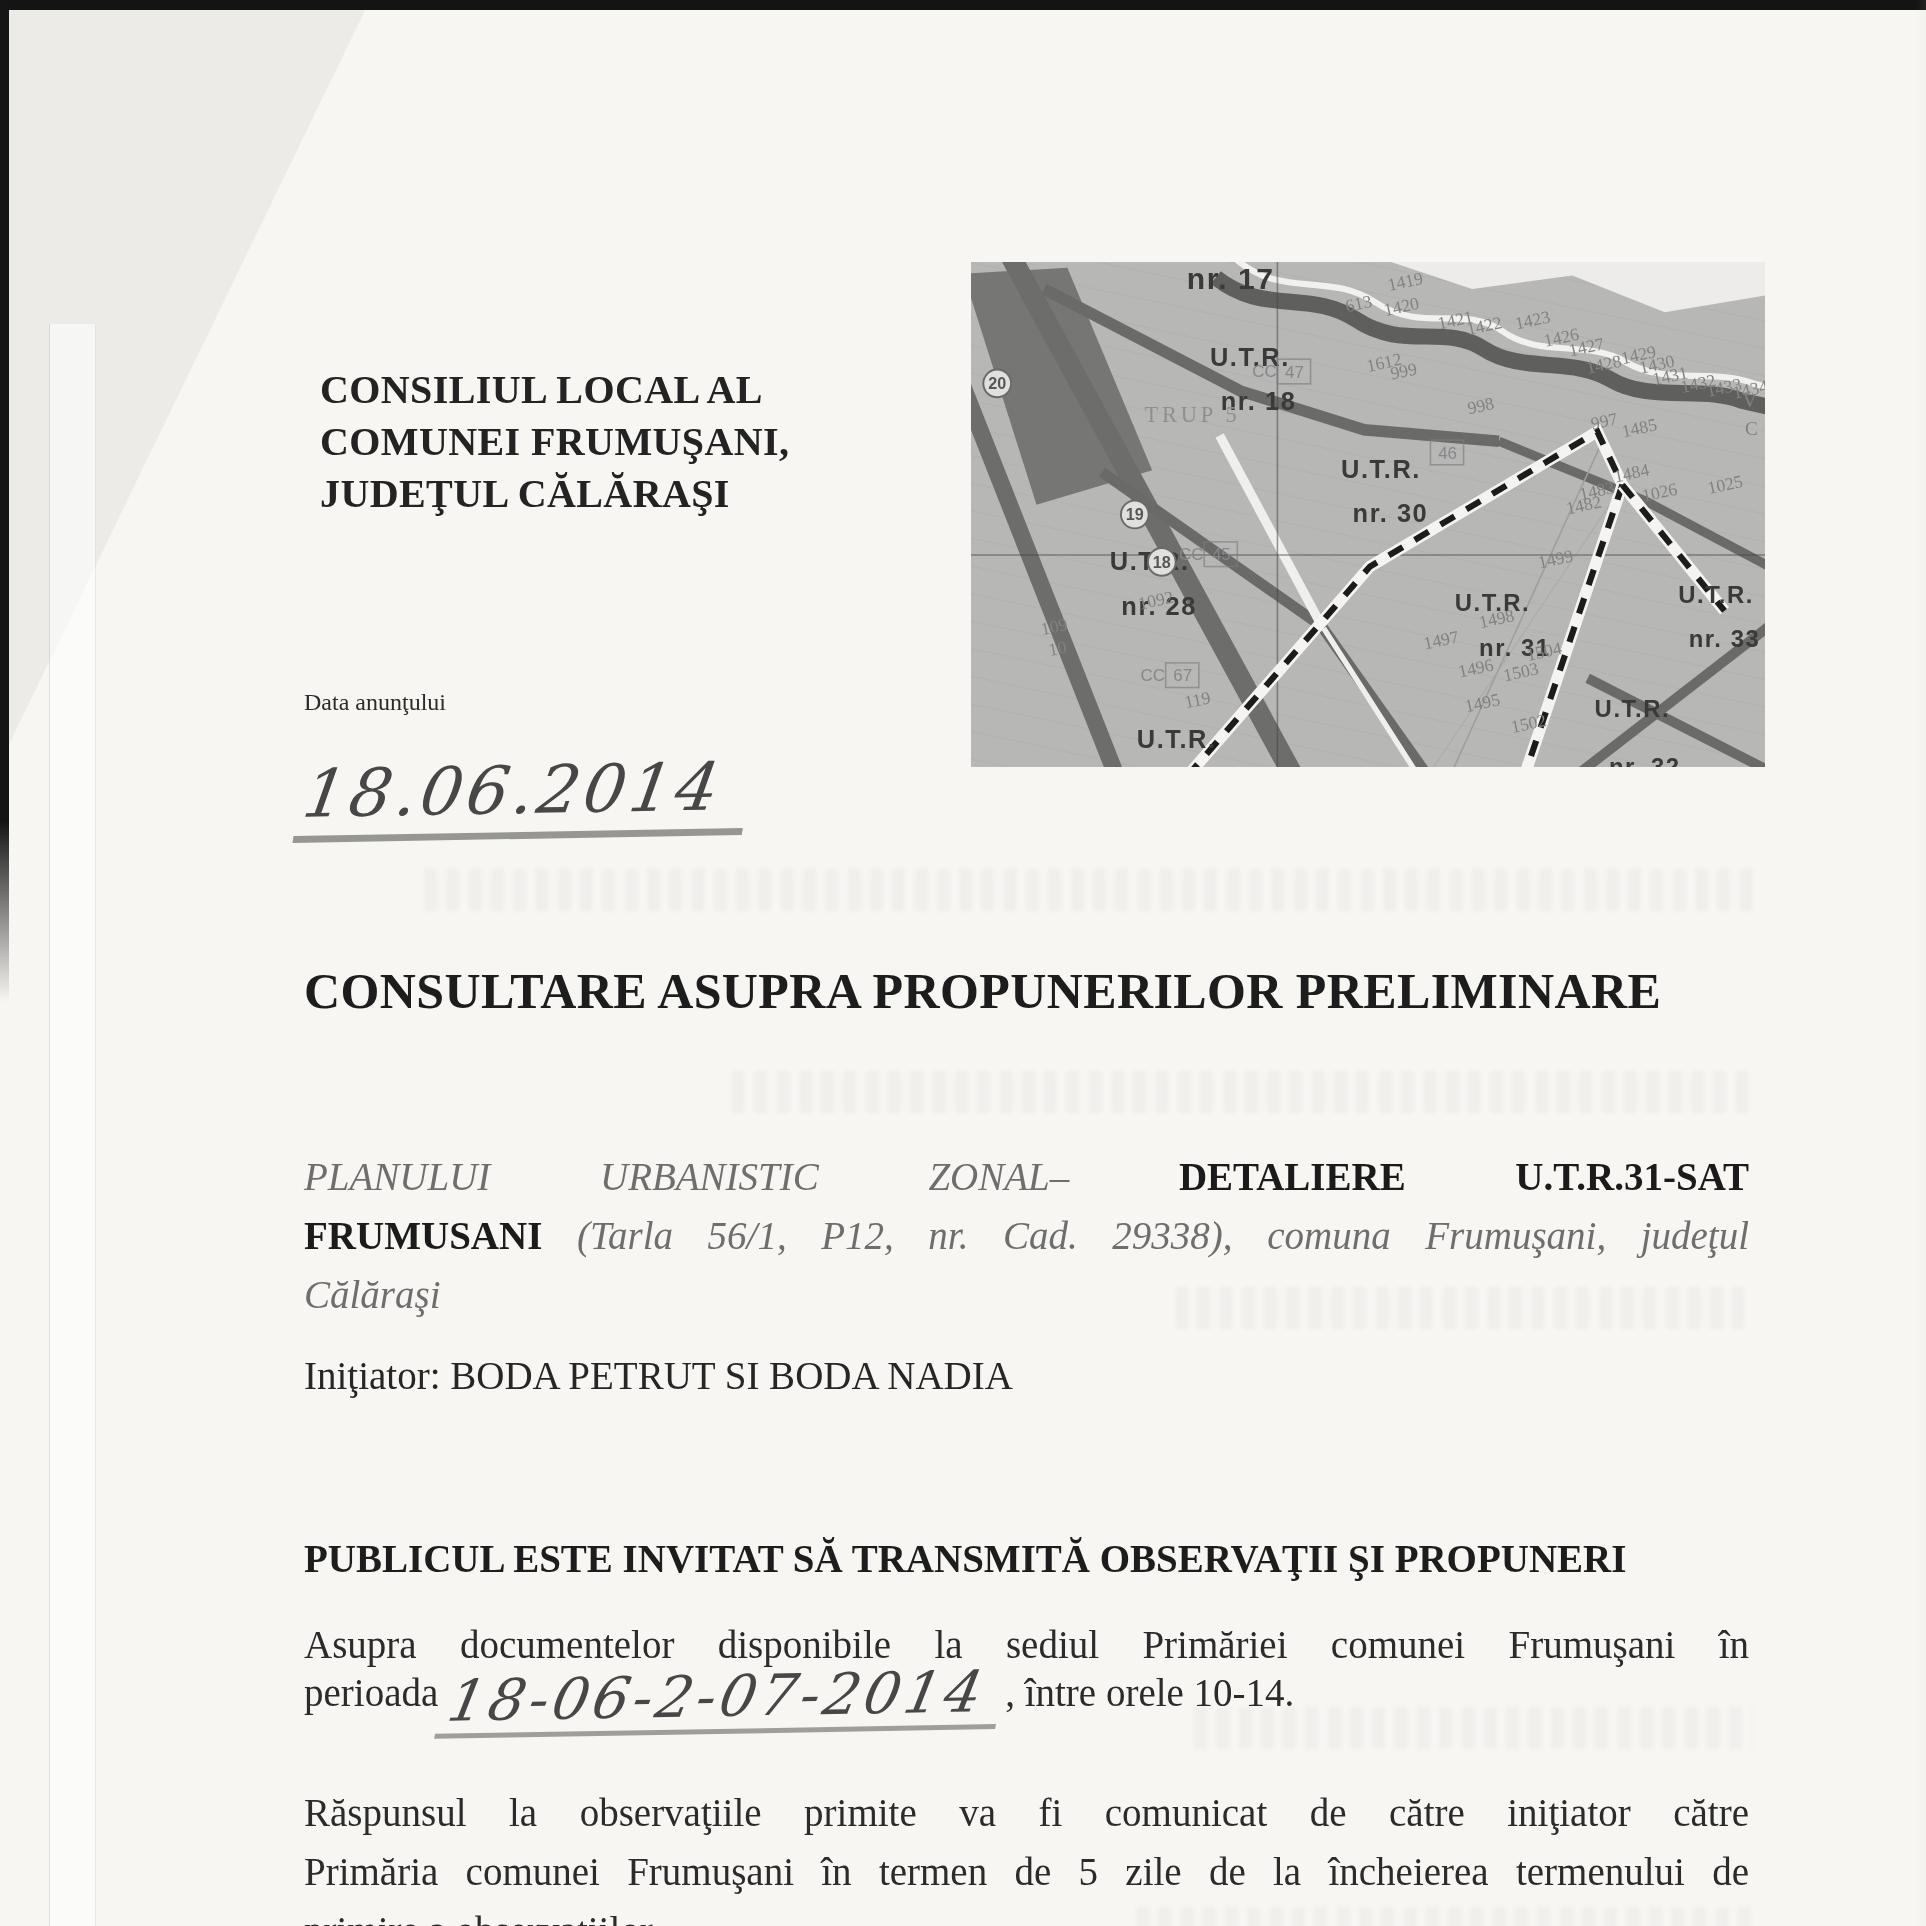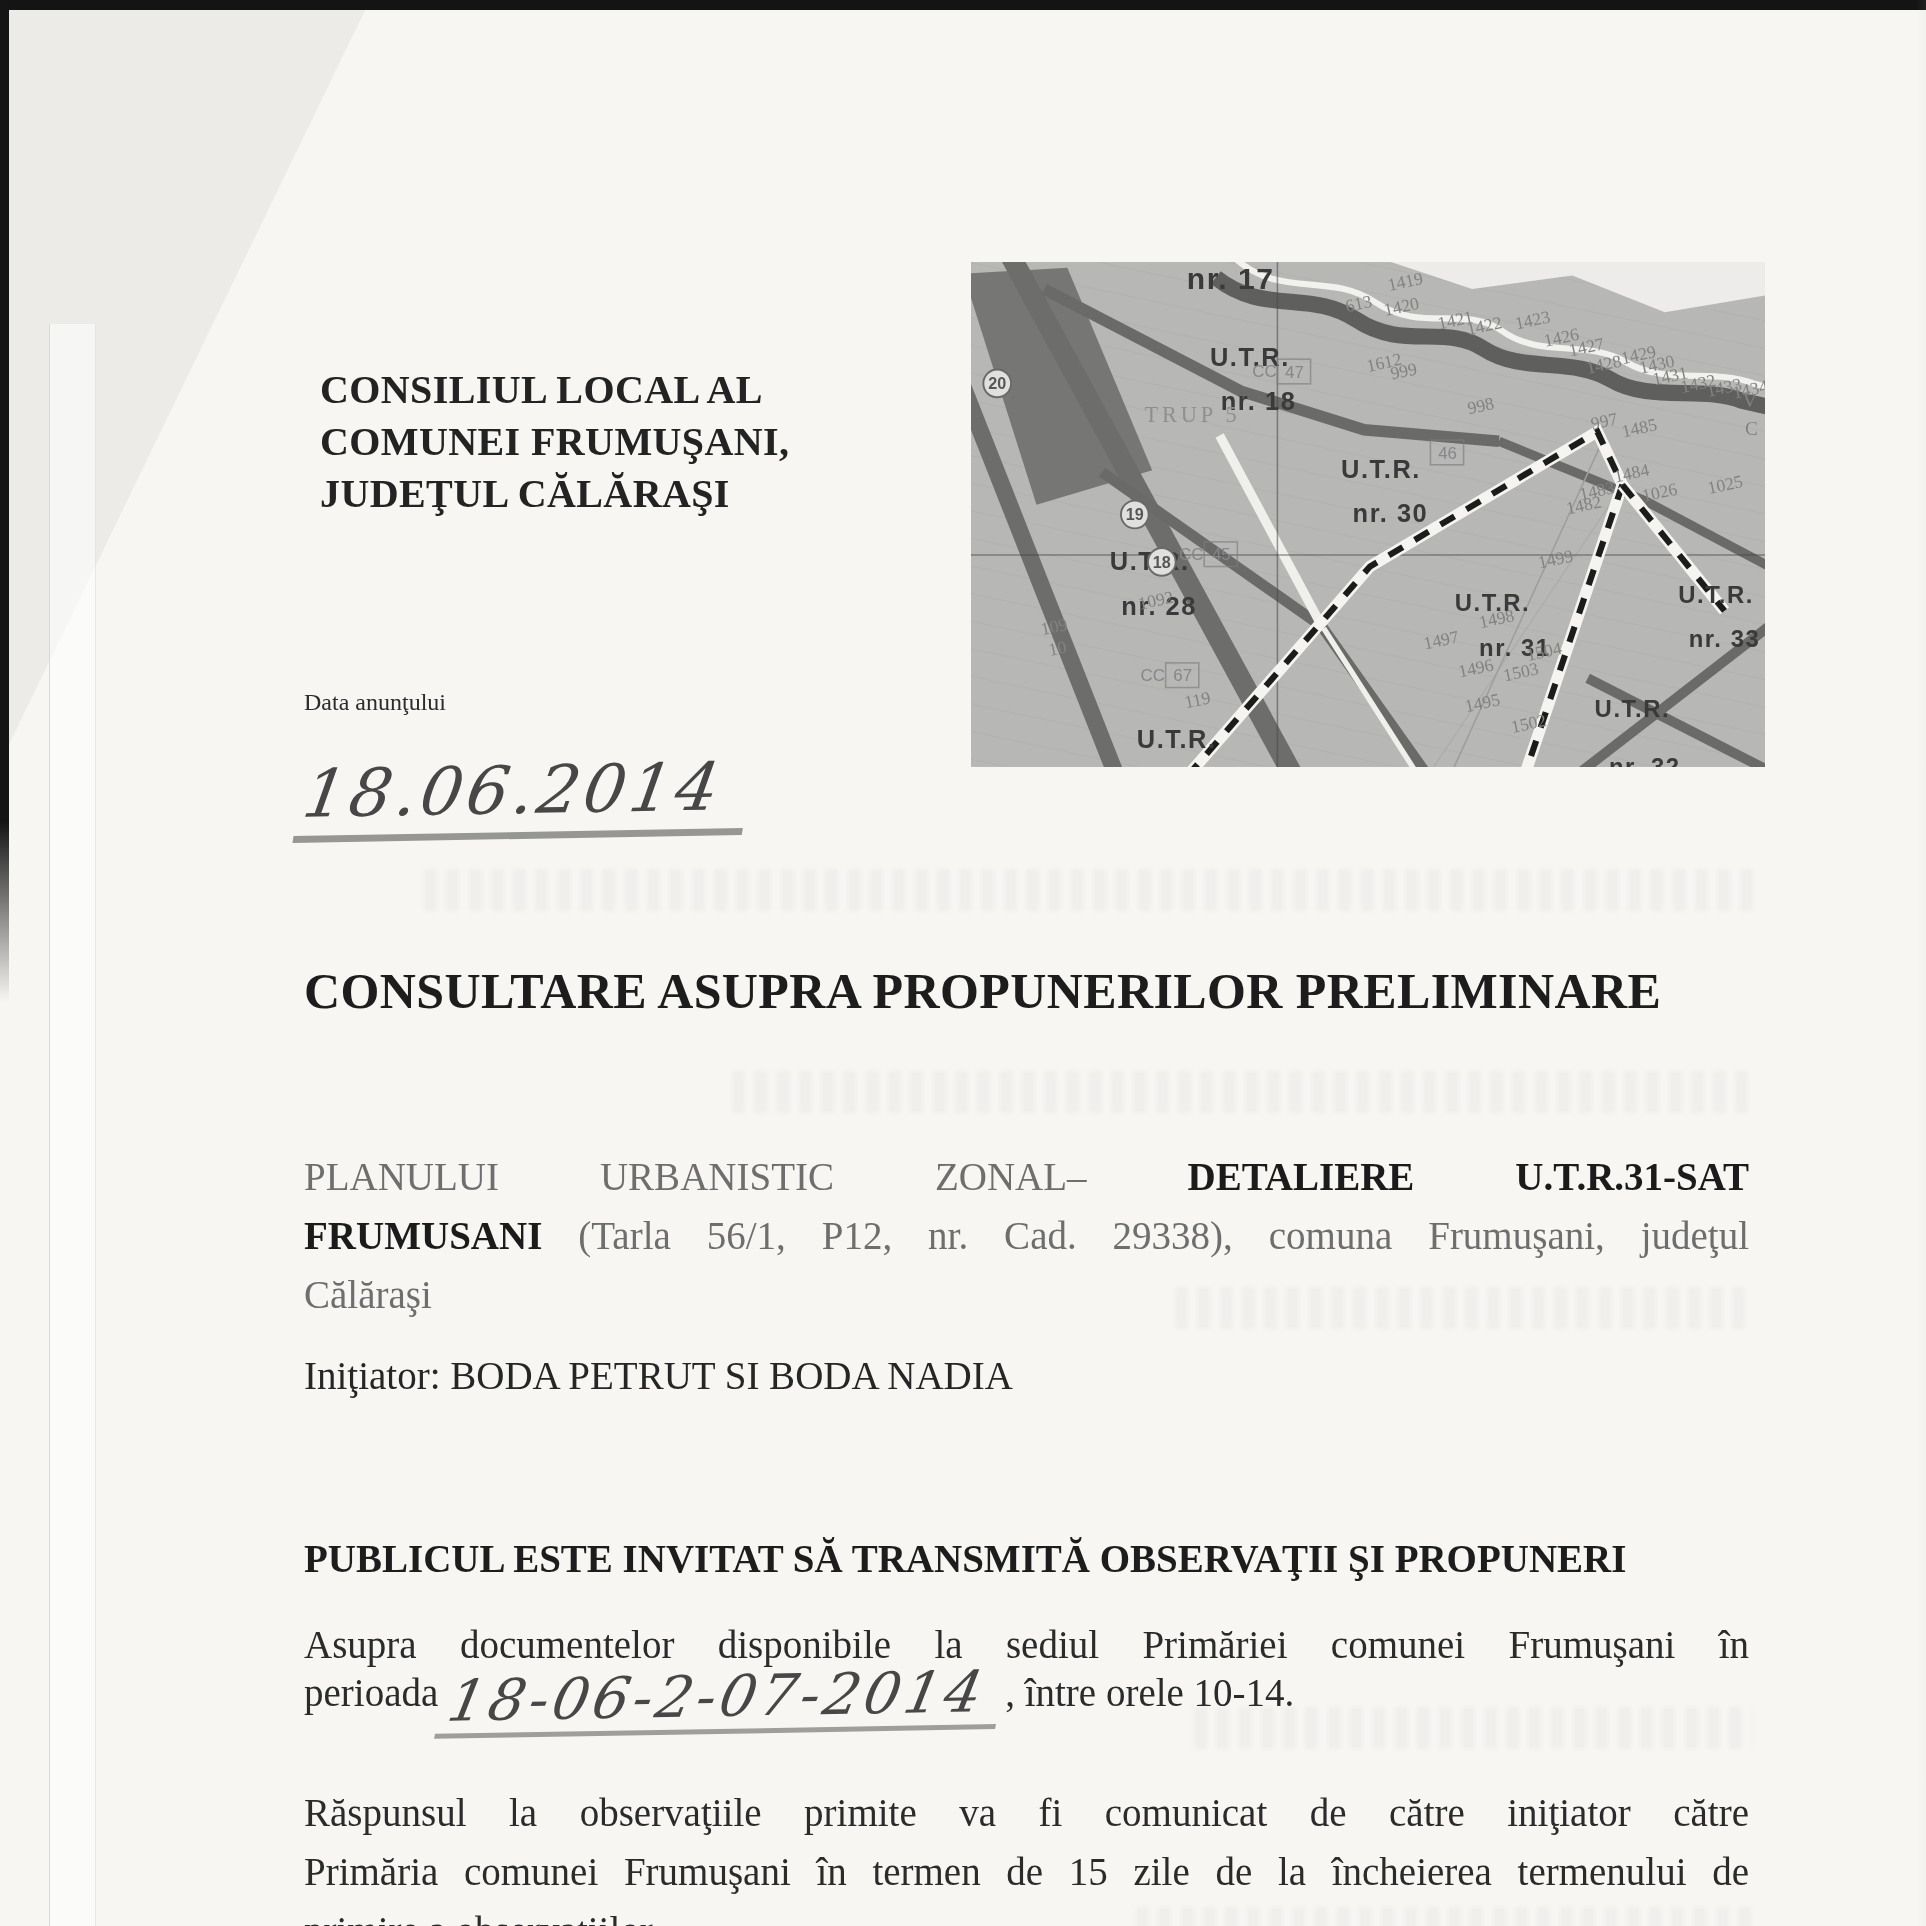--- a/index.html
+++ b/index.html
@@ -23,21 +23,21 @@
   .inst{left:304px;top:364px;width:770px;font-size:40px;font-weight:700;line-height:52px;
         letter-spacing:0.4px;color:#232323;margin-left:16px;}
   .datalabel{left:304px;top:689px;font-size:24px;color:#2c2c2c;}
   .hand{font-family:"DejaVu Serif",serif;font-style:italic;color:#474747;letter-spacing:3.9px;}
   .hand1{left:300px;top:752px;font-size:66px;transform:skewX(-10deg) rotate(-1deg);
          border-bottom:7px solid #969693;padding:0 27px 3.1px 3.9px;}
   .h-consultare{left:304px;top:962px;font-size:50px;font-weight:700;color:#1d1d1d;letter-spacing:0.4px;}
   .para{left:304px;width:1445px;font-size:39px;line-height:59px;color:#2b2b2b;}
   .jline{text-align:justify;text-align-last:justify;}
   .plan{top:1147px;}
-  .gray{color:#6e6e6e;}
+  .gray{color:#6e6e6e;font-style:italic;}
   .darkbold{font-weight:700;color:#1b1b1b;}
   .initiator{left:304px;top:1353px;font-size:39px;color:#262626;}
   .elaborator{left:304px;top:1445px;font-size:39px;color:#262626;}
   .h-publicul{left:304px;top:1536px;font-size:39px;font-weight:700;color:#1d1d1d;}
   .asupra1{top:1615px;}
   .asupra2{left:304px;top:1663px;font-size:39px;color:#2b2b2b;white-space:nowrap;}
   .hand2{display:inline-block;font-size:57px;transform:skewX(-12deg) rotate(-1deg);
          border-bottom:5.4px solid #9e9e9b;padding:0 17px 0 7.7px;margin:0 3.9px;vertical-align:-10px;}
   .raspuns{top:1783px;}
   
@@ -197,18 +197,18 @@
 
   <div class="abs h-publicul">PUBLICUL ESTE INVITAT SĂ TRANSMITĂ OBSERVAŢII ŞI PROPUNERI</div>
 
   <div class="abs para asupra1 jline">Asupra documentelor disponibile la sediul Primăriei comunei Frumuşani în</div>
   <div class="abs asupra2">
     <span>perioada</span><span class="hand hand2">18-06-2-07-2014</span><span>, între orele 10-14.</span>
   </div>
 
   <div class="abs para raspuns">
     <div class="jline">Răspunsul la observaţiile primite va fi comunicat de către iniţiator către</div>
-    <div class="jline">Primăria comunei Frumuşani în termen de 15 zile de la încheierea termenului de</div>
+    <div class="jline">Primăria comunei Frumuşani în termen de 5 zile de la încheierea termenului de</div>
     <div>primire a observaţiilor.</div>
   </div>
 
 </div>
 
 
 </body></html>

